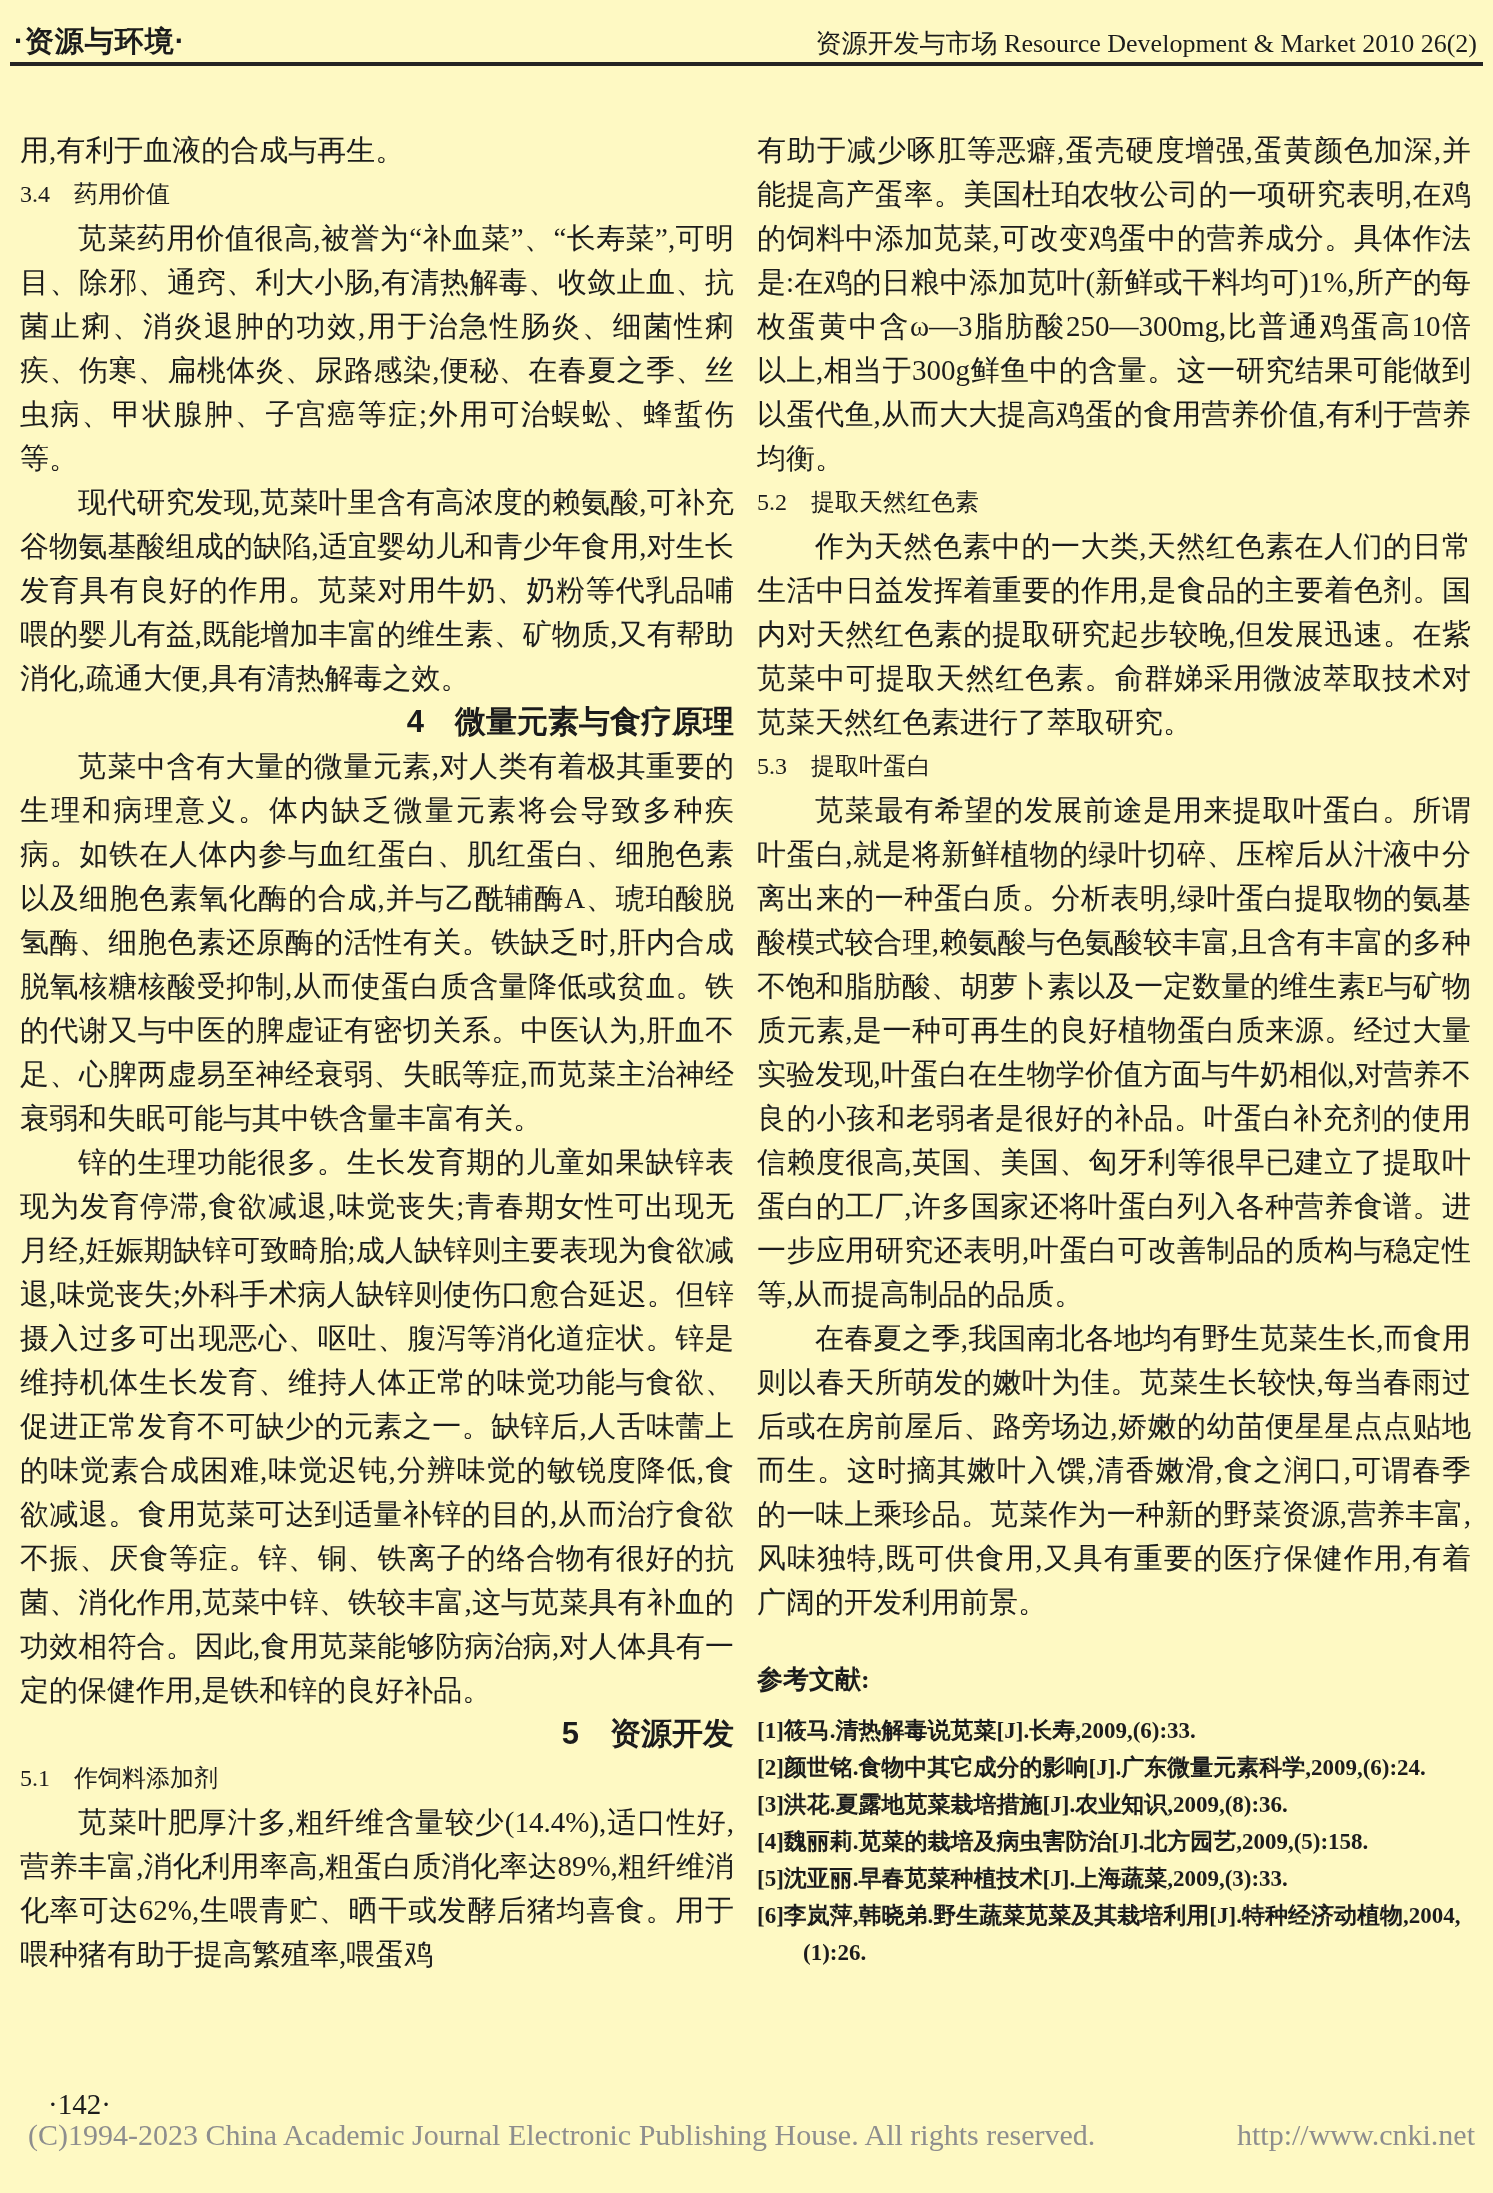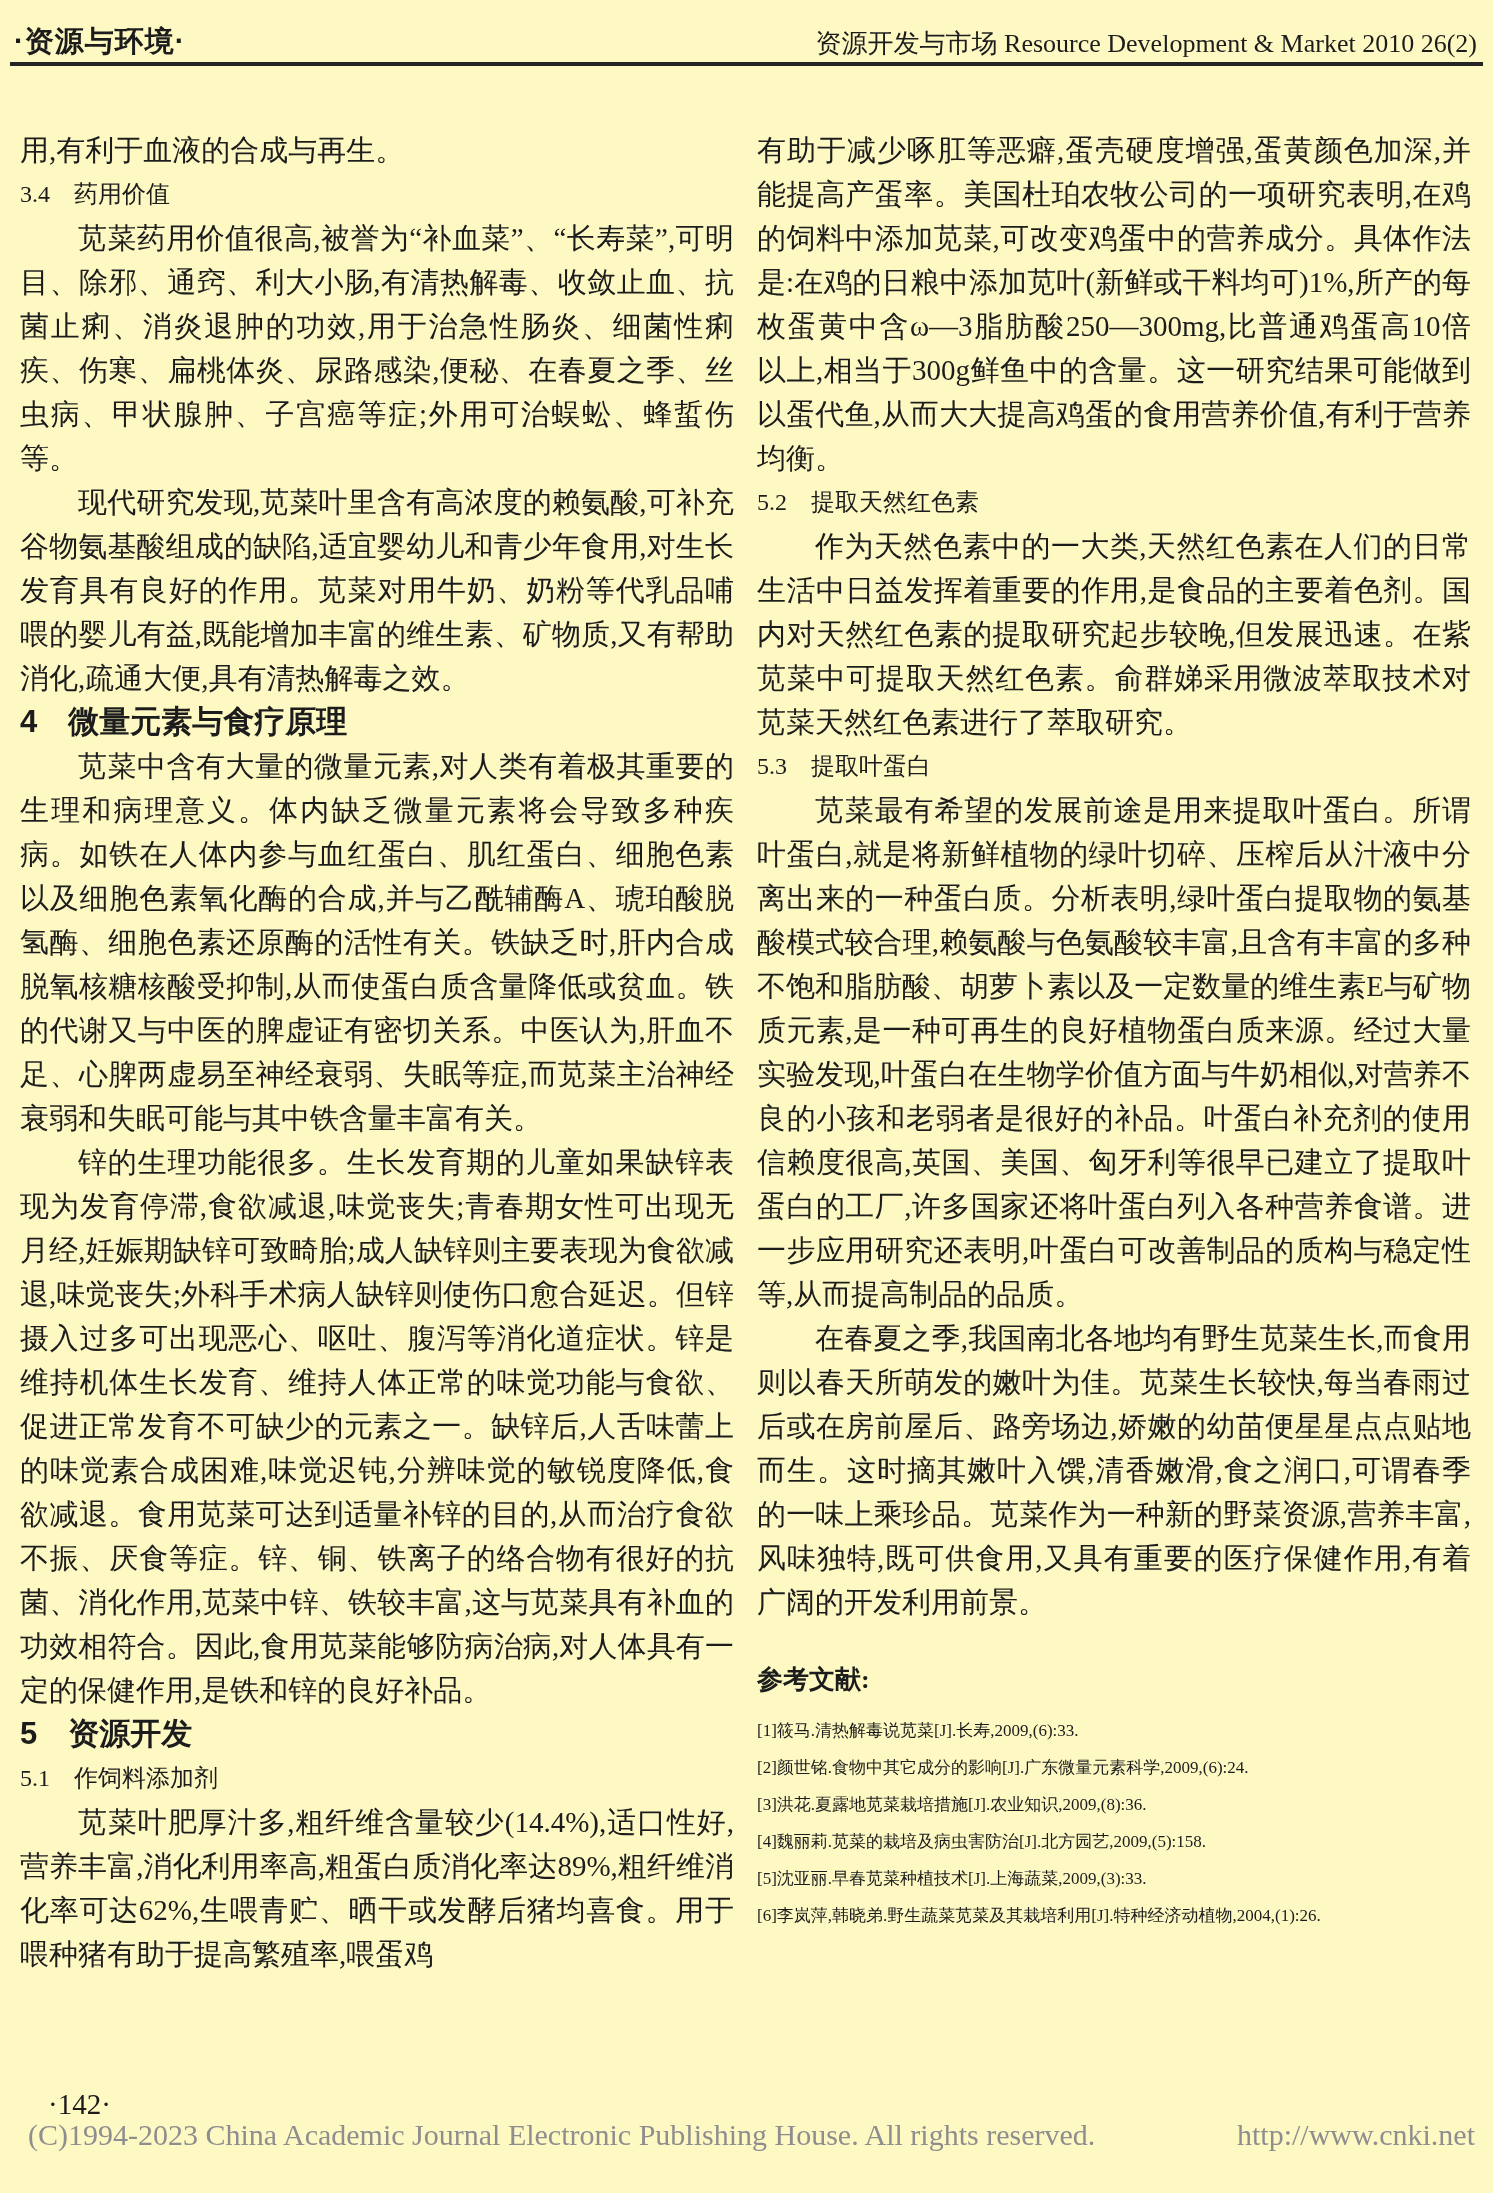--- a/index.html
+++ b/index.html
@@ -31,36 +31,36 @@
     text-align:justify;text-justify:inter-ideograph;
   }
   .col-left{left:20px;}
   .col-right{left:757px;}
   .col p{margin:0;}
   .p{text-indent:2em;}
   .cont{text-indent:0;}
   .h2sec{
     font-family:"Liberation Sans","DejaVu Sans",sans-serif;
     font-weight:bold;font-size:31px;line-height:44px;
-    margin:36px 0 0 0;text-align:left;
+    margin:36px 0 0 0;text-align:right;
   }
   .h3sec{
     font-weight:normal;font-size:24px;line-height:44px;
     margin:0;text-align:left;
   }
   .refs{margin-top:38px;}
   .refs-heading{
     font-family:Liberation Serif, serif;
     font-weight:bold;font-size:26px;line-height:36px;margin-bottom:14px;
     text-align:left;
   }
   .ref{
-    font-size:17px;line-height:37px;
+    font-size:23px;line-height:37px;
     padding-left:2em;text-indent:-2em;
-    margin:0 0 3px 0;text-align:left;
+    margin:0 0 3px 0;text-align:left;font-weight:bold;
   }
   .page-number{
     position:absolute;left:48px;top:2088px;
     font-size:29px;
   }
   .watermark{
     position:absolute;left:28px;top:2118px;width:1447px;
     display:flex;justify-content:space-between;
     color:#8e8e8e;font-size:30px;white-space:nowrap;
   }

